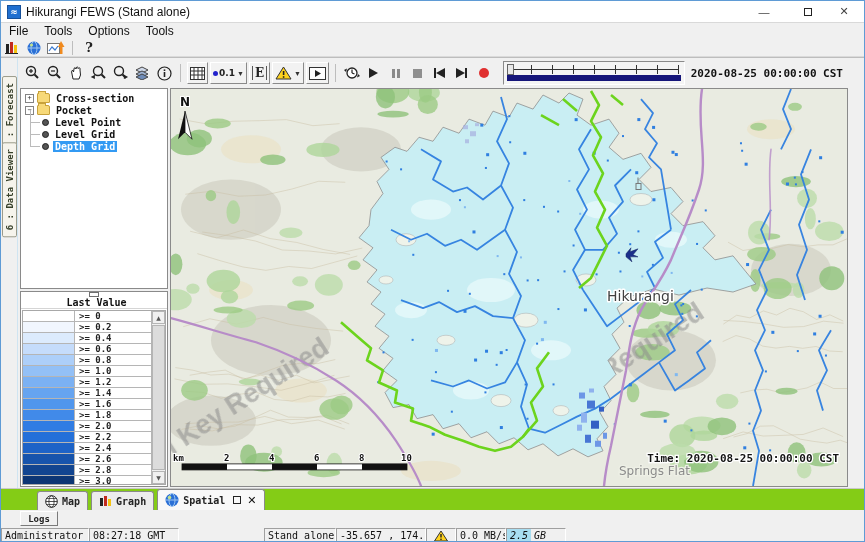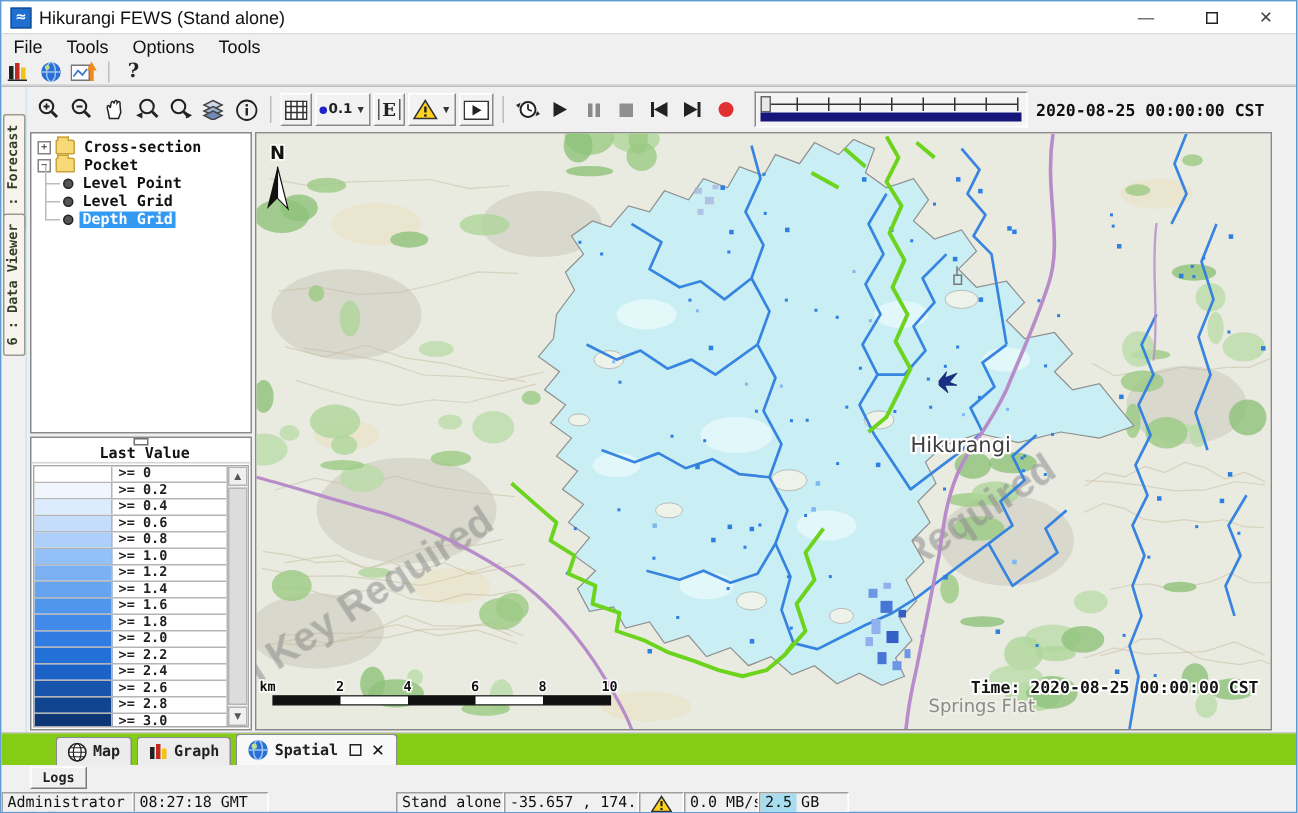--- a/index.html
+++ b/index.html
@@ -808,17 +808,17 @@
   <div class="st-cell" style="width:72px;">Stand alone</div>
   <div class="st-cell" style="width:90px;">-35.657 , 174.199</div>
   <div class="st-cell" style="width:30px;justify-content:center;">
     <svg width="14" height="12">
         <polygon points="7,1 13.5,11 0.5,11" fill="#ffd21e" stroke="#333"></polygon>
         <rect x="6.3" y="4" width="1.4" height="3.5" fill="#222"></rect>
         <rect x="6.3" y="8.6" width="1.4" height="1.4" fill="#222"></rect>
       </svg>
   </div>
   <div class="st-cell" style="width:50px;">0.0 MB/s</div>
-  <div class="st-cell" style="width:60px;">
+  <div class="st-cell" style="width:60px;font-style:italic;">
     <span class="mem-fill"></span>
     <span class="mem-txt">2.5 GB</span>
   </div>
 </div>
 
 </body></html>

